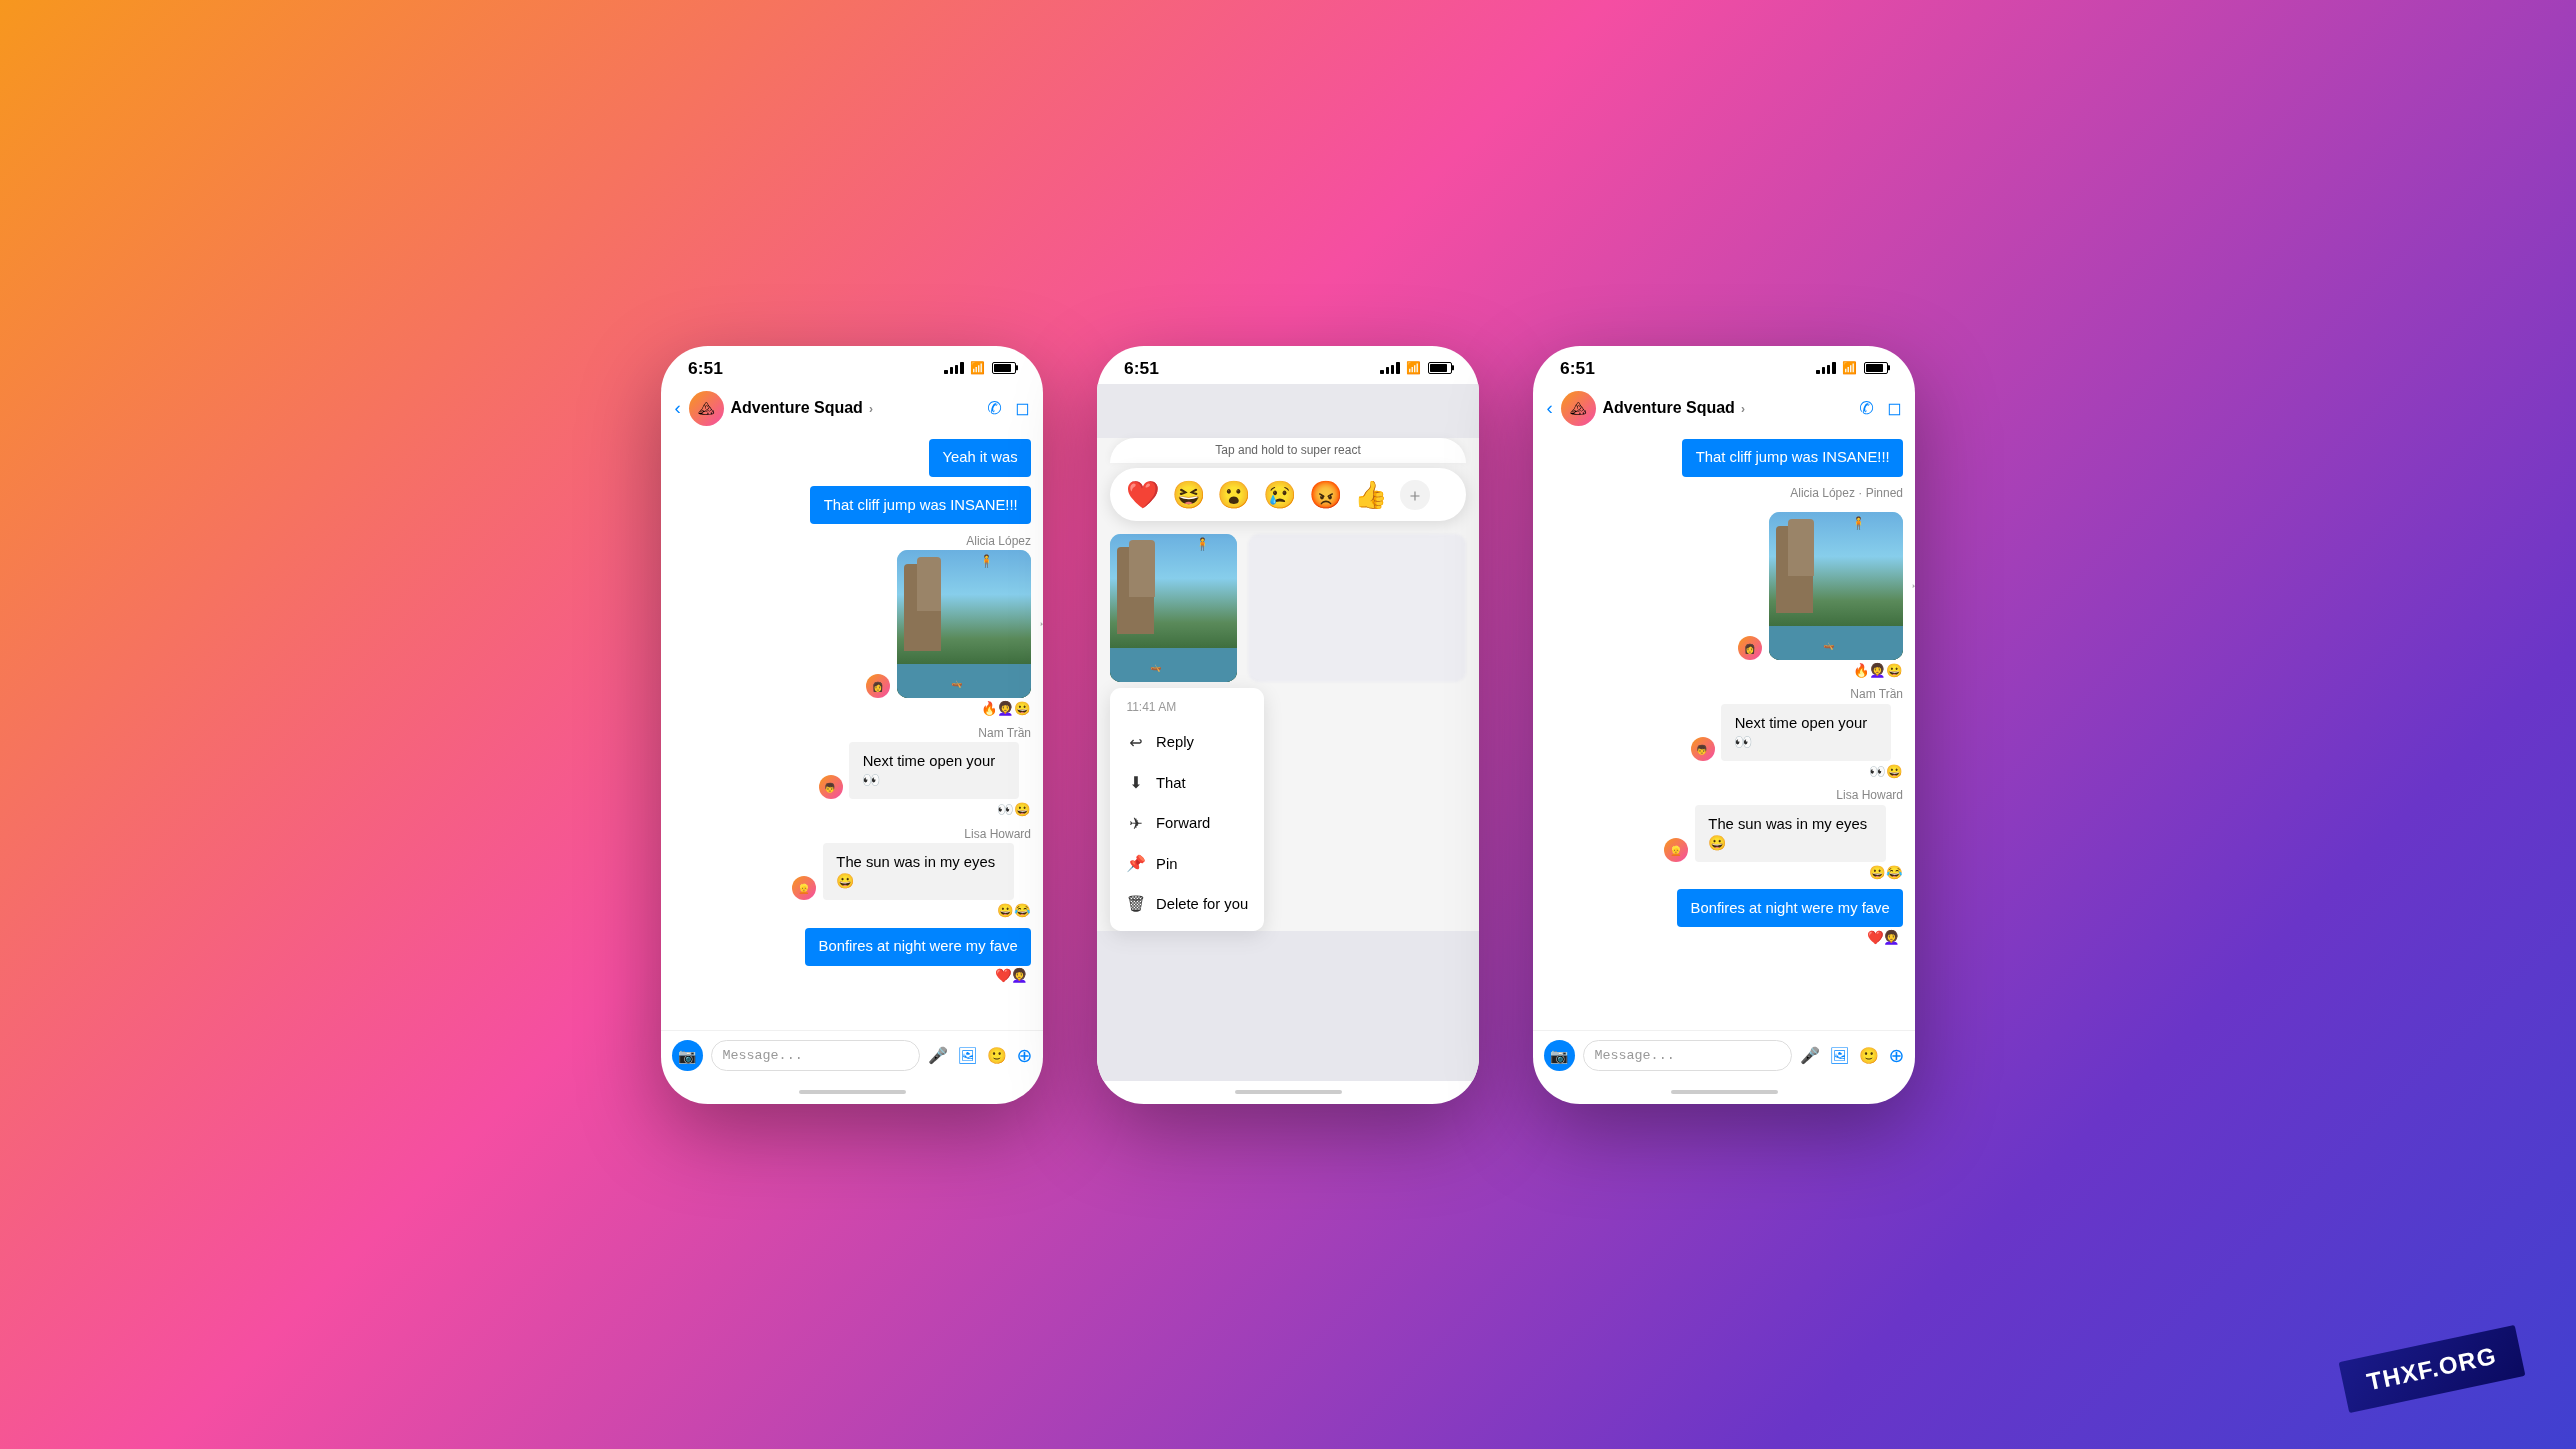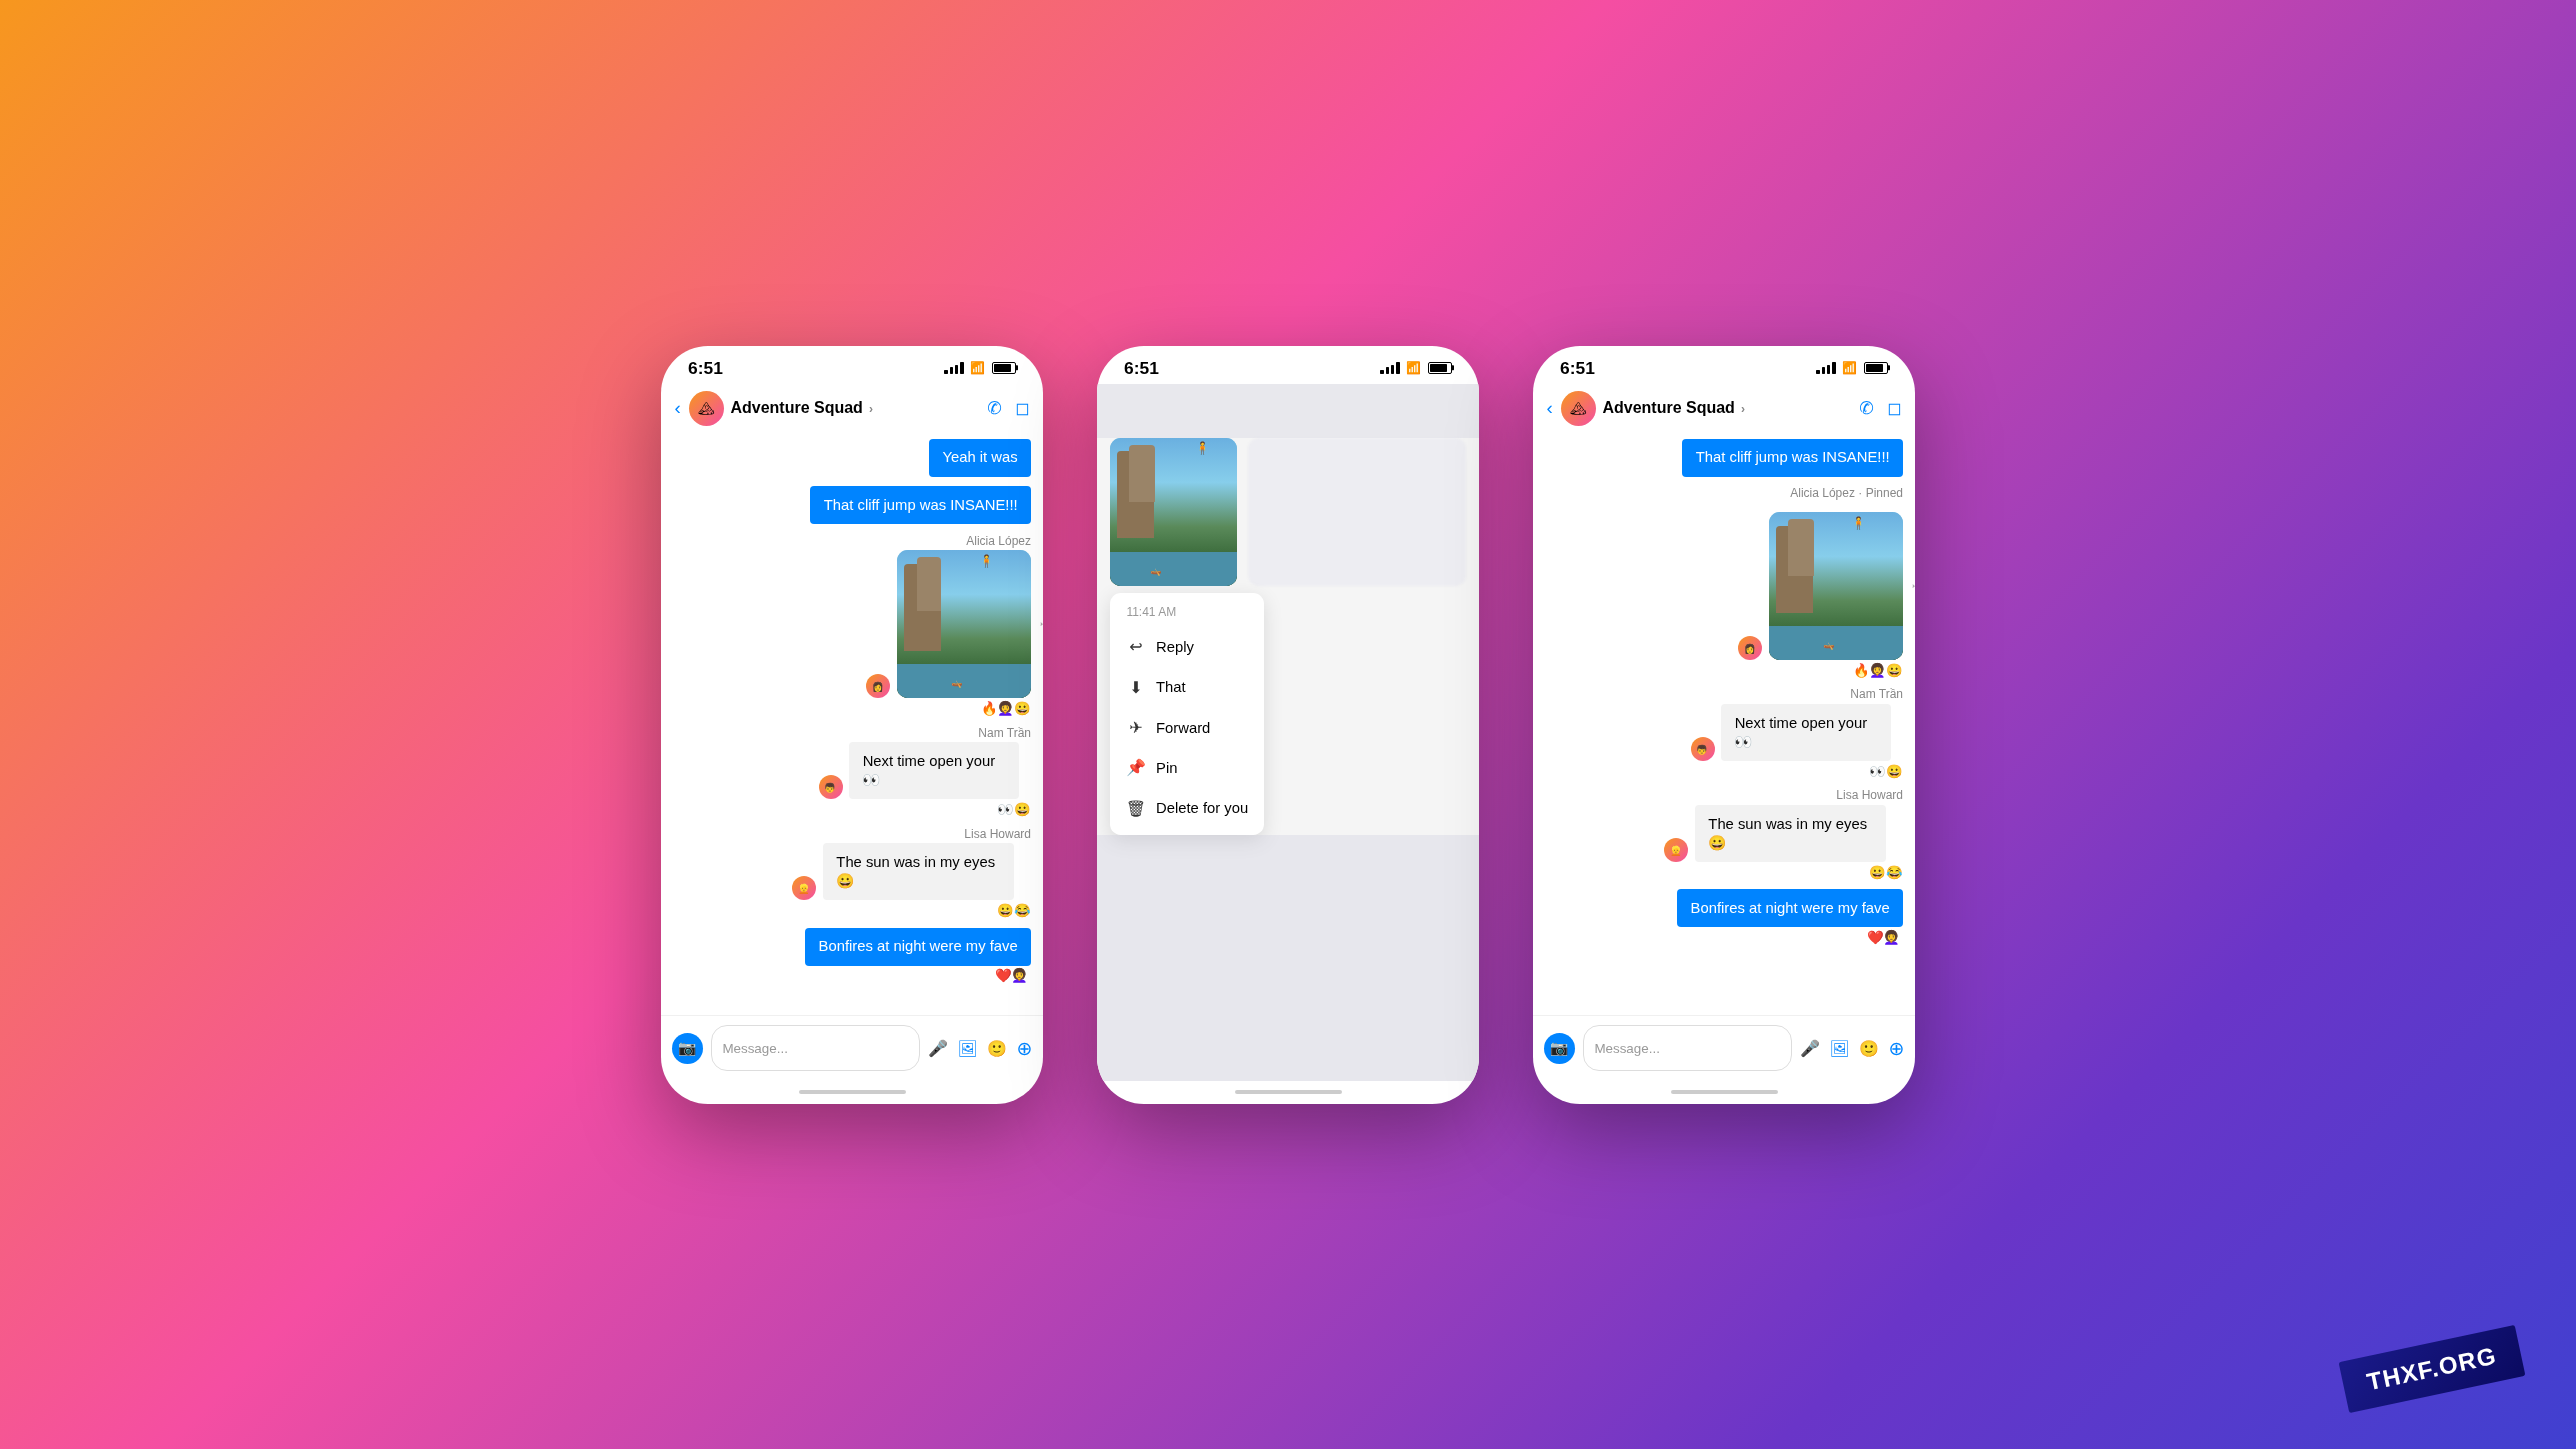--- a/index.html
+++ b/index.html
@@ -260,28 +260,29 @@
       background: #0084FF;
       display: flex;
       align-items: center;
       justify-content: center;
       font-size: 14.8px;
       flex-shrink: 0;
     }
 
     .input-field {
       flex: 1;
-      height: 46px;
+      height: 31px;
       border: 1px solid #ddd;
       border-radius: 16px;
       padding: 0 10.7px;
       font-size: 13.4px;
       color: #999;
       display: flex;
       align-items: center;
+      font-family: Liberation Mono, monospace;
     }
 
     .input-actions {
       display: flex;
       gap: 9.4px;
       align-items: center;
     }
 
     .input-action-btn {
       font-size: 16px;
@@ -558,20 +559,32 @@
         <div class="battery-icon">
           <div class="battery-fill"></div>
         </div>
       </div>
     </div>
 
     <div style="flex:1;display:flex;flex-direction:column;background:#f5f5f5;overflow:hidden;">
 
       <div style="height:54px;background:rgba(220,220,230,0.5);filter:blur(0.7px);"></div>
 
+      <div style="padding:0 13.4px;margin-bottom:5.4px;">
+        <div style="text-align:center;font-size:12px;color:#666;margin-bottom:5.4px;padding:5.4px 13.4px;background:#fff;border-radius:34px 34px 0 0;box-shadow:0 -1.3px 8px rgba(0,0,0,0.06);">Tap and hold to super react</div>
+        <div class="reaction-picker">
+          <span class="reaction-emoji">❤️</span>
+          <span class="reaction-emoji">😆</span>
+          <span class="reaction-emoji">😮</span>
+          <span class="reaction-emoji">😢</span>
+          <span class="reaction-emoji">😡</span>
+          <span class="reaction-emoji">👍</span>
+          <div class="reaction-add">＋</div>
+        </div>
+      </div>
 
       <div style="padding:0 13.4px 6.7px 13.4px;display:flex;gap:10.7px;">
         <div class="middle-photo">
           <div class="cliff-scene">
             <div class="cliff-rock" style="left:6.7px;top:13.4px;width:37px;height:87px;"></div>
             <div class="cliff-rock" style="left:19px;top:6.7px;width:25.5px;height:57px;background:#9a8468;"></div>
             <div class="person-silhouette" style="top:3.4px;right:27px;">🧍</div>
             <div style="position:absolute;bottom:0;width:100%;height:34px;background:#4a8fa8;border-radius:0 0 8px 8px;"></div>
             <div class="kayak" style="left:40px;">🛶</div>
           </div>

